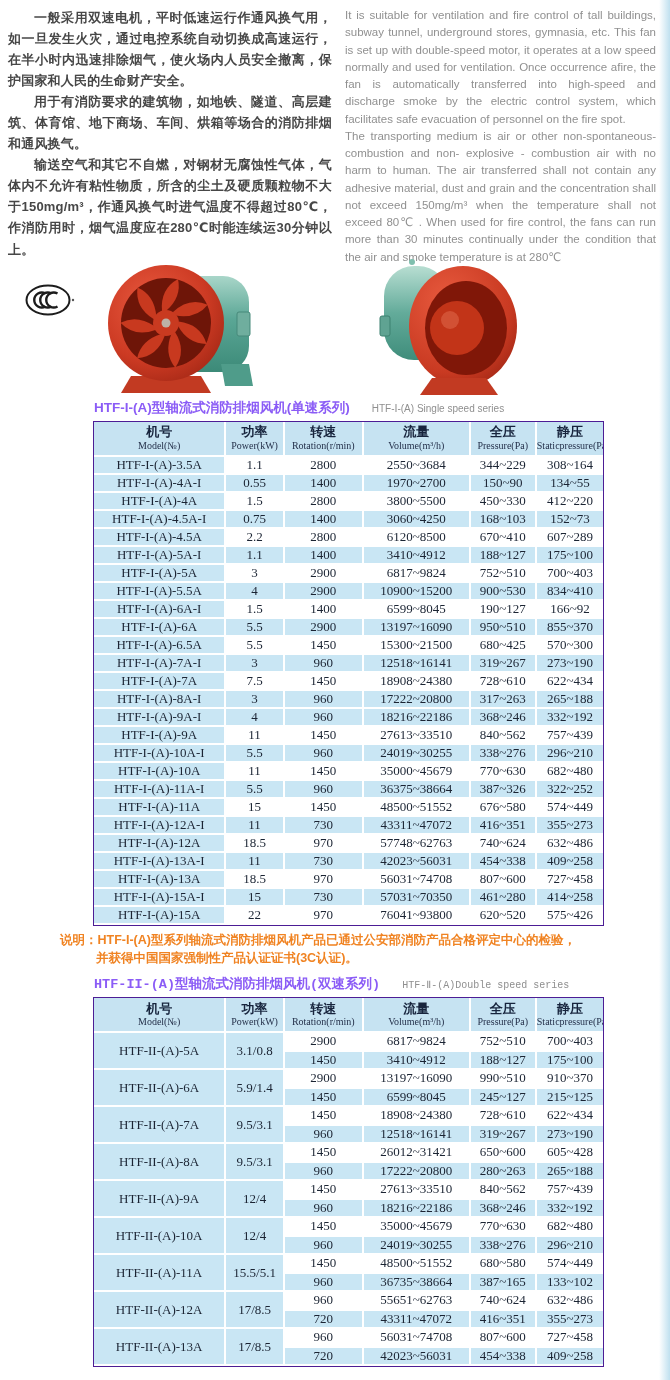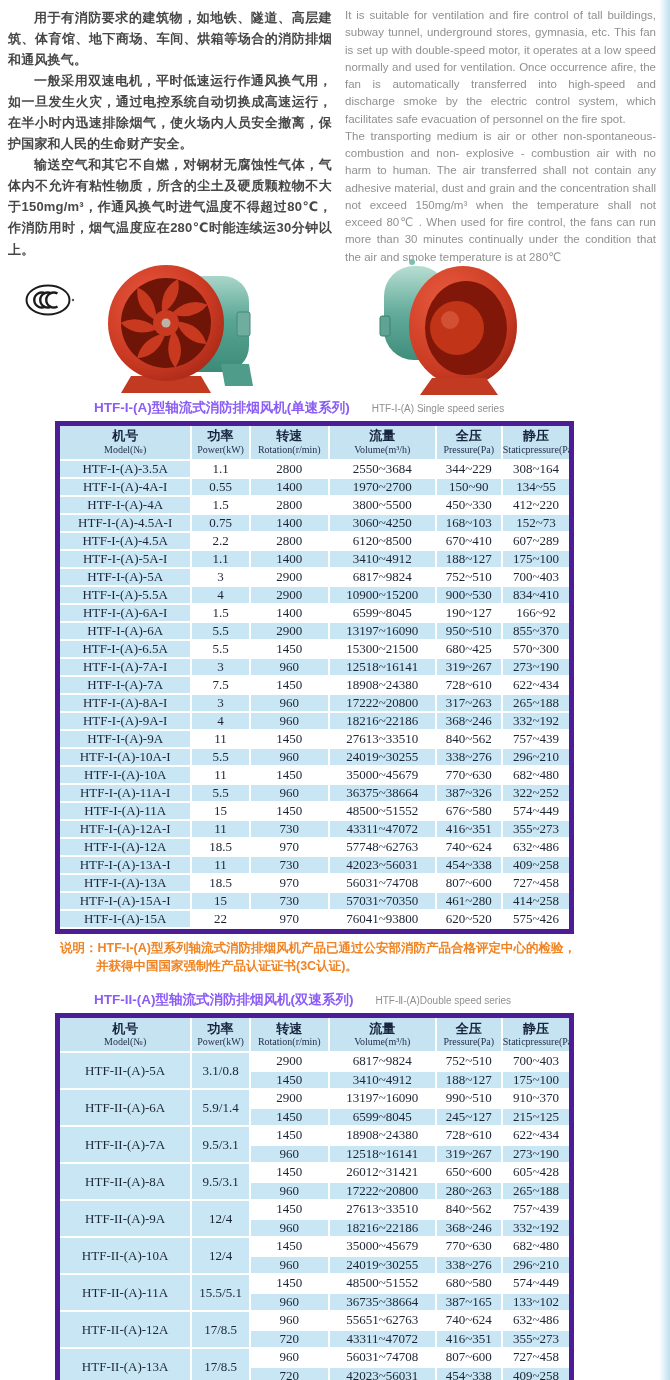--- a/index.html
+++ b/index.html
@@ -29,23 +29,23 @@
   
   .media-row{position:relative;height:133px;}
   .ccc-logo{position:absolute;left:24px;top:16px;}
   .fan{position:absolute;}
   .fan1{left:103px;top:-6px;}
   .fan2{left:370px;top:-8px;}
   
   .tbl-title{display:flex;align-items:baseline;margin:0 0 2px 94px;gap:22px;height:20px;}
   .tbl-title .cn{font-size:13.5px;font-weight:bold;color:#8b5cf6;}
   .tbl-title .en{font-size:10px;color:#8f8f8f;}
-  .tbl-title2{margin-top:16px;}
+  .tbl-title2{margin-top:8px;font-family:Liberation Mono, monospace;}
   
-  .tbl-wrap{margin-left:55px;width:509px;border:5px solid #4c1d95;}
+  .tbl-wrap{margin-left:93px;width:509px;border:1px solid #4c1d95;}
   table.spec{border-collapse:separate;border-spacing:0;width:100%;table-layout:fixed;}
   table.spec td, table.spec th{
     border-right:2px solid #ffffff;border-bottom:2px solid #ffffff;
     padding:0;text-align:center;vertical-align:middle;overflow:hidden;white-space:nowrap;
   }
   table.spec td:last-child, table.spec th:last-child{border-right:none;}
   th.head{background:#c6e3f2;height:33px;}
   th.head .h-cn{font-size:13px;font-weight:bold;color:#17243d;line-height:1.15;}
   th.head .h-en{font-size:10px;font-weight:normal;color:#24304a;font-family:"Liberation Serif",serif;line-height:1.1;}
   td.blue{background:#c9e6f4;}
@@ -63,22 +63,22 @@
   .note div{font-size:12.5px;font-weight:bold;color:#f08322;}
   .note .l2{margin-left:36px;}
 </style>
 </head>
 <body>
 
 <div class="edge-strip"></div>
 
 <div class="intro">
   <div class="intro-cn">
+    <p>一般采用双速电机，平时低速运行作通风换气用，如一旦发生火灾，通过电控系统自动切换成高速运行，在半小时内迅速排除烟气，使火场内人员安全撤离，保护国家和人民的生命财产安全。</p>
     <p>用于有消防要求的建筑物，如地铁、隧道、高层建筑、体育馆、地下商场、车间、烘箱等场合的消防排烟和通风换气。</p>
-    <p>一般采用双速电机，平时低速运行作通风换气用，如一旦发生火灾，通过电控系统自动切换成高速运行，在半小时内迅速排除烟气，使火场内人员安全撤离，保护国家和人民的生命财产安全。</p>
     <p>输送空气和其它不自燃，对钢材无腐蚀性气体，气体内不允许有粘性物质，所含的尘土及硬质颗粒物不大于150mg/m³，作通风换气时进气温度不得超过80℃，作消防用时，烟气温度应在280℃时能连续运30分钟以上。</p>
   </div>
   <div class="intro-en">
     <p>It is suitable for ventilation and fire control of tall buildings, subway tunnel, underground stores, gymnasia, etc. This fan is set up with double-speed motor, it operates at a low speed normally and used for ventilation. Once occurrence afire, the fan is automatically transferred into high-speed and discharge smoke by the electric control system, which facilitates safe evacuation of personnel on the fire spot.</p>
     <p>The transporting medium is air or other non-spontaneous-combustion and non- explosive - combustion air with no harm to human. The air transferred shall not contain any adhesive material, dust and grain and the concentration shall not exceed 150mg/m³ when the temperature shall not exceed 80℃ . When used for fire control, the fans can run more than 30 minutes continually under the condition that the air and smoke temperature is at 280℃</p>
   </div>
 </div>
 
 <div class="media-row">
   <span class="ccc-logo">

